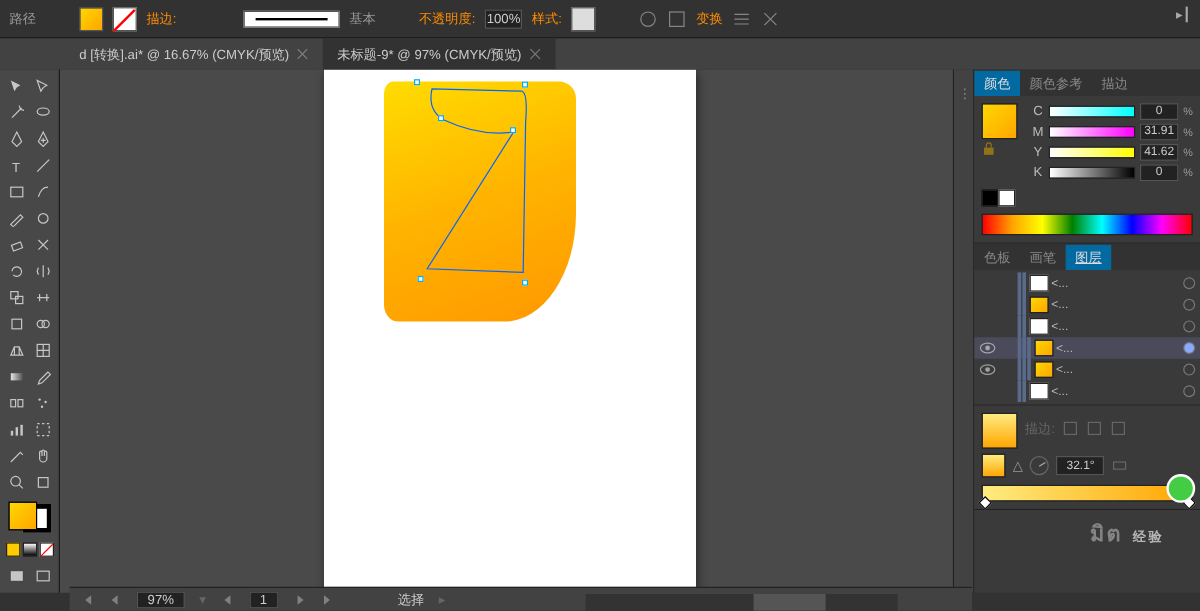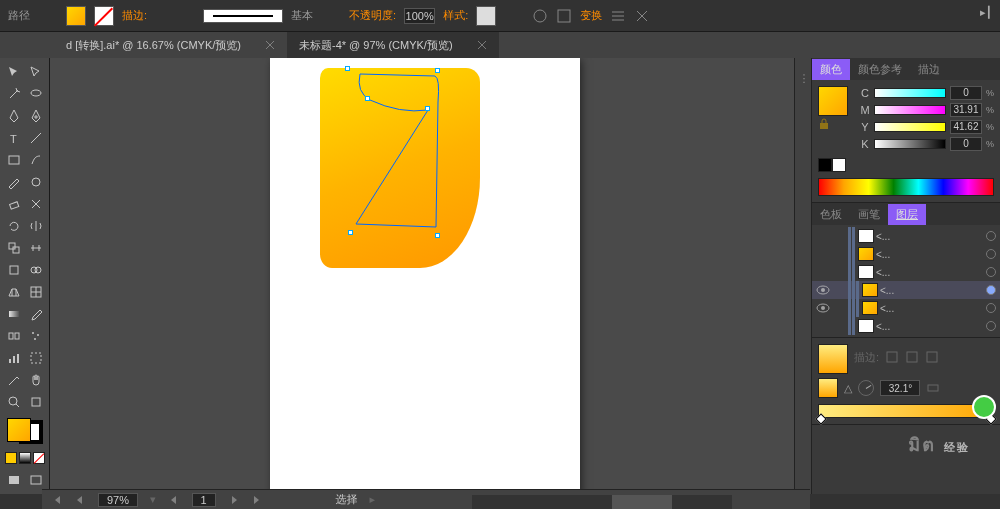--- a/index.html
+++ b/index.html
@@ -10,21 +10,21 @@
 .swatch.none{background:#fff;position:relative}
 .swatch.none::after{content:"";position:absolute;width:140%;height:2px;background:red;top:50%;left:-20%;transform:rotate(-45deg)}
 .label{color:#999}
 .orange{color:#ff8c00}
 .stroke-preview{width:80px;height:14px;background:#fff;border:1px solid #555;display:flex;align-items:center;justify-content:center}
 .stroke-preview::before{content:"";width:60px;height:2px;background:#000}
 .opacity-field{width:31px;height:16px;background:#222;border:1px solid #555;color:#ccc;text-align:center}
 .style-swatch{width:20px;height:20px;background:#ddd;border:1px solid #555}
 .top-icon{width:16px;height:16px;opacity:.7}
 .tab-bar{height:26px;background:#424242;display:flex;align-items:center;padding-left:54px}
-.tab{padding:4px 12px;color:#999;display:flex;align-items:center;gap:24px;height:26px}
+.tab{padding:4px 12px;color:#999;display:flex;align-items:center;gap:6px;height:26px}
 .tab.active{background:#323232;color:#eee}
 .tab-close{width:10px;height:10px;opacity:.6}
 .main{display:flex;height:436px}
 .toolbox{width:50px;background:#484848;border-right:1px solid #1a1a1a;display:flex;flex-direction:column;padding:4px 2px;gap:2px}
 .tool-row{display:flex;gap:2px;justify-content:center}
 .tool{width:20px;height:20px;display:flex;align-items:center;justify-content:center;opacity:.85;cursor:pointer}
 .tool svg{width:14px;height:14px}
 .fill-stroke{width:36px;height:36px;position:relative;margin:4px auto}
 .fill-stroke .fill{position:absolute;width:24px;height:24px;background:linear-gradient(135deg,#ffd700,#ffa500);border:1px solid #000;top:0;left:0;z-index:2}
 .fill-stroke .stroke{position:absolute;width:24px;height:24px;background:#fff;border:4px solid #000;bottom:0;right:0}
@@ -34,21 +34,21 @@
 .artboard{position:absolute;left:220px;top:0;width:310px;height:440px;background:#fff;box-shadow:2px 2px 8px rgba(0,0,0,.5)}
 .shape1{position:absolute;left:50px;top:10px;width:160px;height:200px;background:linear-gradient(160deg,#ffdc00 0%,#ffb300 50%,#ff9800 100%);border-radius:8px 14px 60px 12px / 10px 14px 90px 14px}
 .anchor{position:absolute;width:5px;height:5px;background:#fff;border:1px solid #0af}
 .pathline{position:absolute;left:80px;top:14px;width:92px;height:158px}
 .panel-dock{width:18px;background:#424242;border-left:1px solid #222;border-right:1px solid #222}
 .panel-dock .grab{width:18px;height:40px;display:flex;align-items:center;justify-content:center;opacity:.5}
 .right-panels{width:188px;background:#3a3a3a;display:flex;flex-direction:column}
 .panel{border-bottom:1px solid #222}
 .panel-tabs{display:flex;background:#323232;height:22px;align-items:flex-end}
 .panel-tab{padding:3px 8px;color:#888;cursor:pointer}
-.panel-tab.active{background:#8b5cf6;color:#ddd}
+.panel-tab.active{background:#0369a1;color:#ddd}
 .panel-tab.hl{text-decoration:underline}
 .panel-body{padding:6px;background:#3a3a3a}
 .color-panel .swatch-big{width:30px;height:30px;background:linear-gradient(135deg,#ffd700,#ffa500);border:1px solid #222;float:left;margin-right:8px}
 .slider-row{display:flex;align-items:center;gap:4px;margin-bottom:3px}
 .slider-label{width:10px;text-align:center;color:#bbb}
 .slider{flex:1;height:10px;position:relative;border:1px solid #222}
 .slider.c{background:linear-gradient(90deg,#fff,#0ff)}
 .slider.m{background:linear-gradient(90deg,#fff,#f0f)}
 .slider.y{background:linear-gradient(90deg,#fff,#ff0)}
 .slider.k{background:linear-gradient(90deg,#fff,#000)}
@@ -73,21 +73,21 @@
 .footer-icons span{width:14px;height:14px;opacity:.6}
 .gradient-body{padding:6px}
 .grad-row{display:flex;align-items:center;gap:6px;margin-bottom:4px}
 .grad-swatch{width:30px;height:30px;background:linear-gradient(180deg,#ffec80,#ffa500);border:1px solid #222}
 .grad-select{flex:1;height:18px;background:#323232;border:1px solid #555;padding:0 4px;display:flex;align-items:center;justify-content:space-between}
 .angle-field{width:40px;height:16px;background:#222;border:1px solid #555;text-align:center;font-size:10px}
 .dial{width:16px;height:16px;border:1px solid #666;border-radius:50%;position:relative}
 .dial::after{content:"";position:absolute;width:6px;height:1px;background:#aaa;top:50%;left:50%;transform-origin:left;transform:rotate(-32deg)}
 .grad-bar{height:14px;background:linear-gradient(90deg,#ffec80,#ffa500);border:1px solid #222;margin-top:6px;position:relative}
 .grad-stop{position:absolute;width:8px;height:8px;background:#fff;border:1px solid #000;bottom:-6px;transform:rotate(45deg)}
-.status-bar{position:absolute;bottom:0;left:42px;right:190px;height:20px;background:#424242;border-top:1px solid #222;display:flex;align-items:center;padding:0 8px;gap:12px;color:#999;font-size:10px}
+.status-bar{position:absolute;bottom:0;left:58px;right:190px;height:20px;background:#424242;border-top:1px solid #222;display:flex;align-items:center;padding:0 8px;gap:12px;color:#999;font-size:10px}
 .zoom-box{width:40px;height:14px;background:#222;border:1px solid #555;text-align:center}
 .nav-btn{width:12px;height:12px;opacity:.6}
 .hscroll{position:absolute;bottom:0;left:430px;height:14px;width:260px;background:#333}
 .hscroll-thumb{position:absolute;left:140px;width:60px;height:14px;background:#555}
 .watermark{position:absolute;right:30px;bottom:50px;font-size:22px;color:#fff;opacity:.85;font-weight:bold;letter-spacing:2px}
 .green-btn{position:absolute;right:4px;bottom:90px;width:24px;height:24px;background:#4c4;border-radius:50%;border:2px solid #fff}
 .collapse{position:absolute;top:6px;right:4px;width:16px;height:10px;color:#aaa}
 .lock{width:12px;height:12px;opacity:.6;margin-top:2px}
 </style>
 </head>
@@ -125,21 +125,21 @@
 </div>
 
 <div class="tab-bar">
   <div class="tab">
     <span>d [转换].ai* @ 16.67% (CMYK/预览)</span>
     <svg class="tab-close" viewBox="0 0 10 10">
         <path d="M1 1l8 8M9 1l-8 8" stroke="#aaa"></path>
       </svg>
   </div>
   <div class="tab active">
-    <span>未标题-4* @ 97% (CMYK/预览)</span>
+    <span>未标题-9* @ 97% (CMYK/预览)</span>
     <svg class="tab-close" viewBox="0 0 10 10">
         <path d="M1 1l8 8M9 1l-8 8" stroke="#aaa"></path>
       </svg>
   </div>
 </div>
 
 <div class="main">
 
   <div class="toolbox">
     <div class="tool-row">
@@ -578,21 +578,21 @@
   <svg class="nav-btn" viewBox="0 0 12 12">
       <path d="M8 2l-5 4 5 4z" fill="#aaa"></path>
     </svg>
   <div class="zoom-box" style="width:24px">1</div>
   <svg class="nav-btn" viewBox="0 0 12 12">
       <path d="M4 2l5 4-5 4z" fill="#aaa"></path>
     </svg>
   <svg class="nav-btn" viewBox="0 0 12 12">
       <path d="M9 2v8M2 2l5 4-5 4z" fill="#aaa"></path>
     </svg>
-  <span style="margin-left:60px">选择</span>
+  <span style="margin-left:40px">选择</span>
   <span style="color:#666">▸</span>
   <div class="hscroll">
       <div class="hscroll-thumb"></div>
     </div>
 </div>
 
 <div class="green-btn"></div>
 <div class="watermark"><span style="opacity:.6;font-size:18px">มิต</span> <span>经验</span></div>
 
 </body></html>

